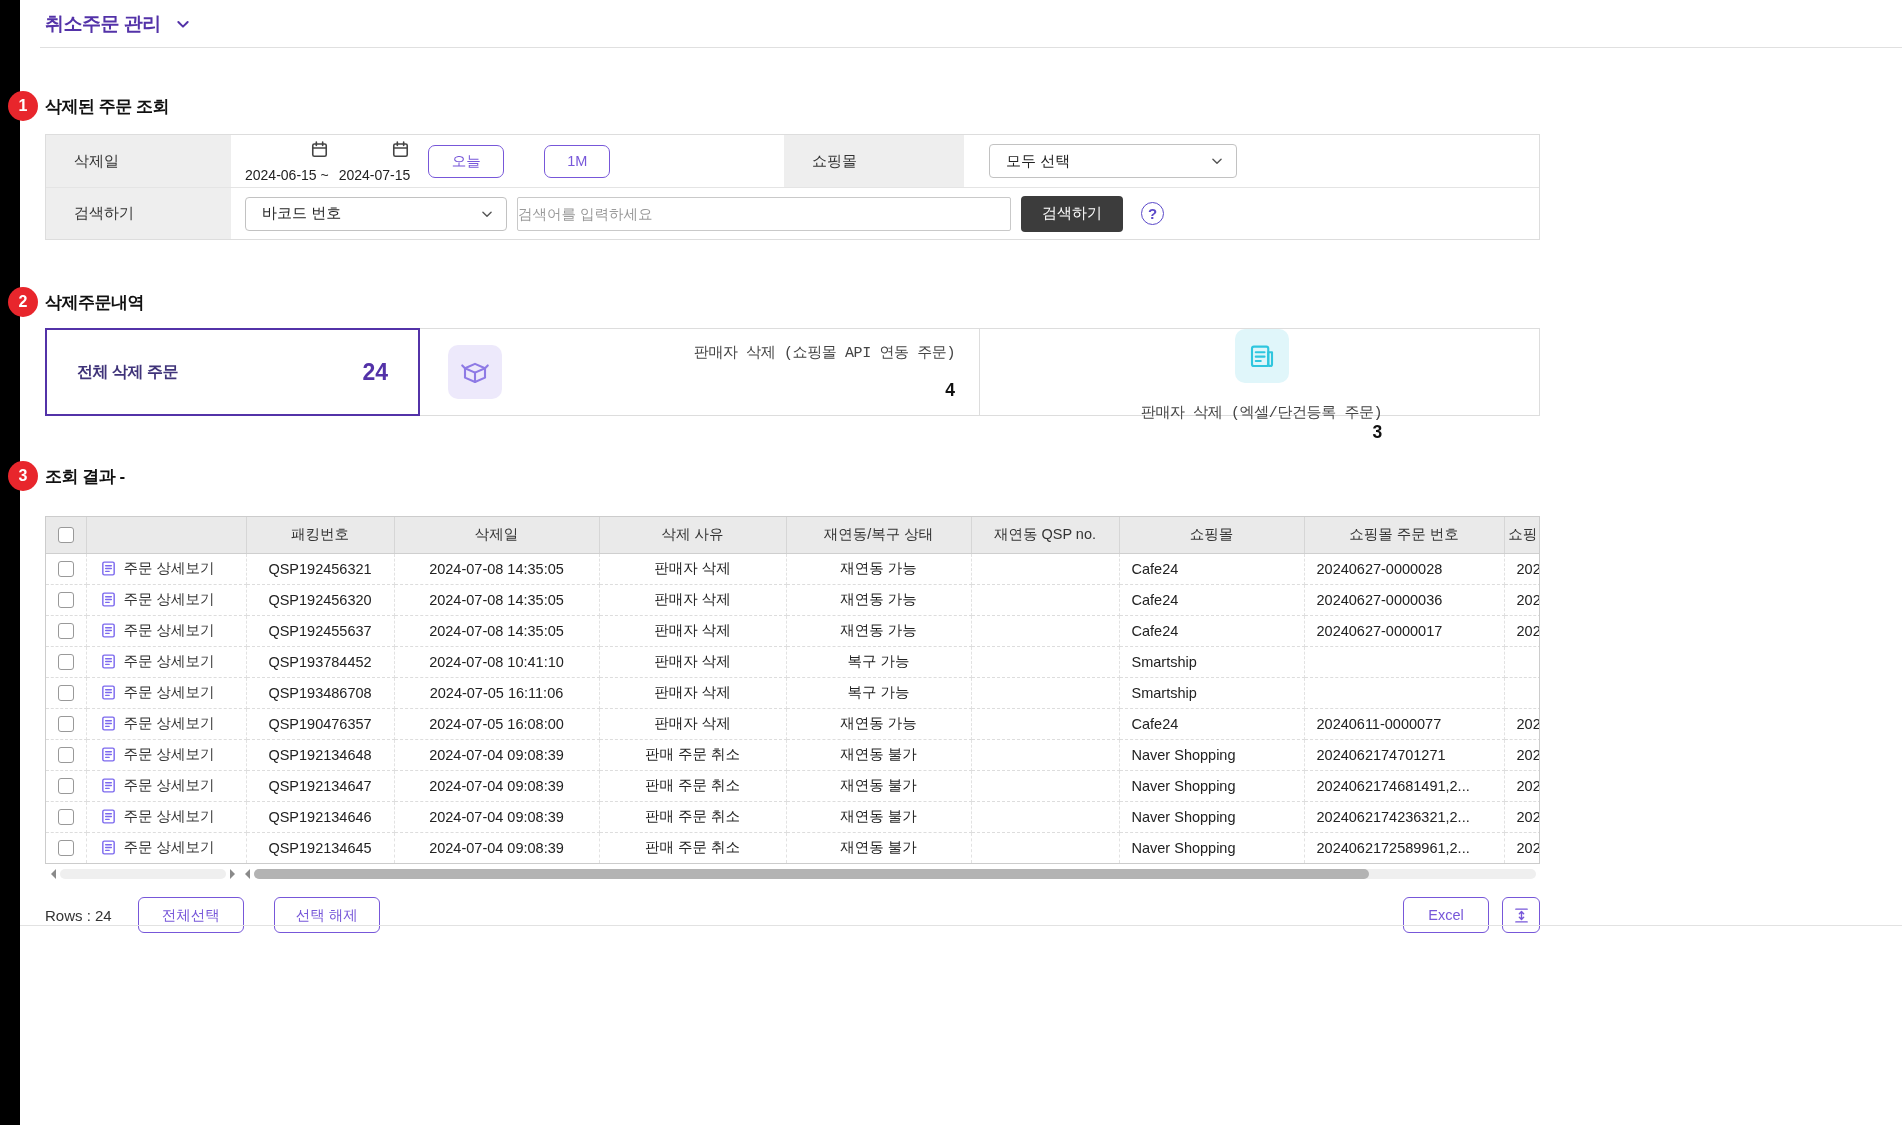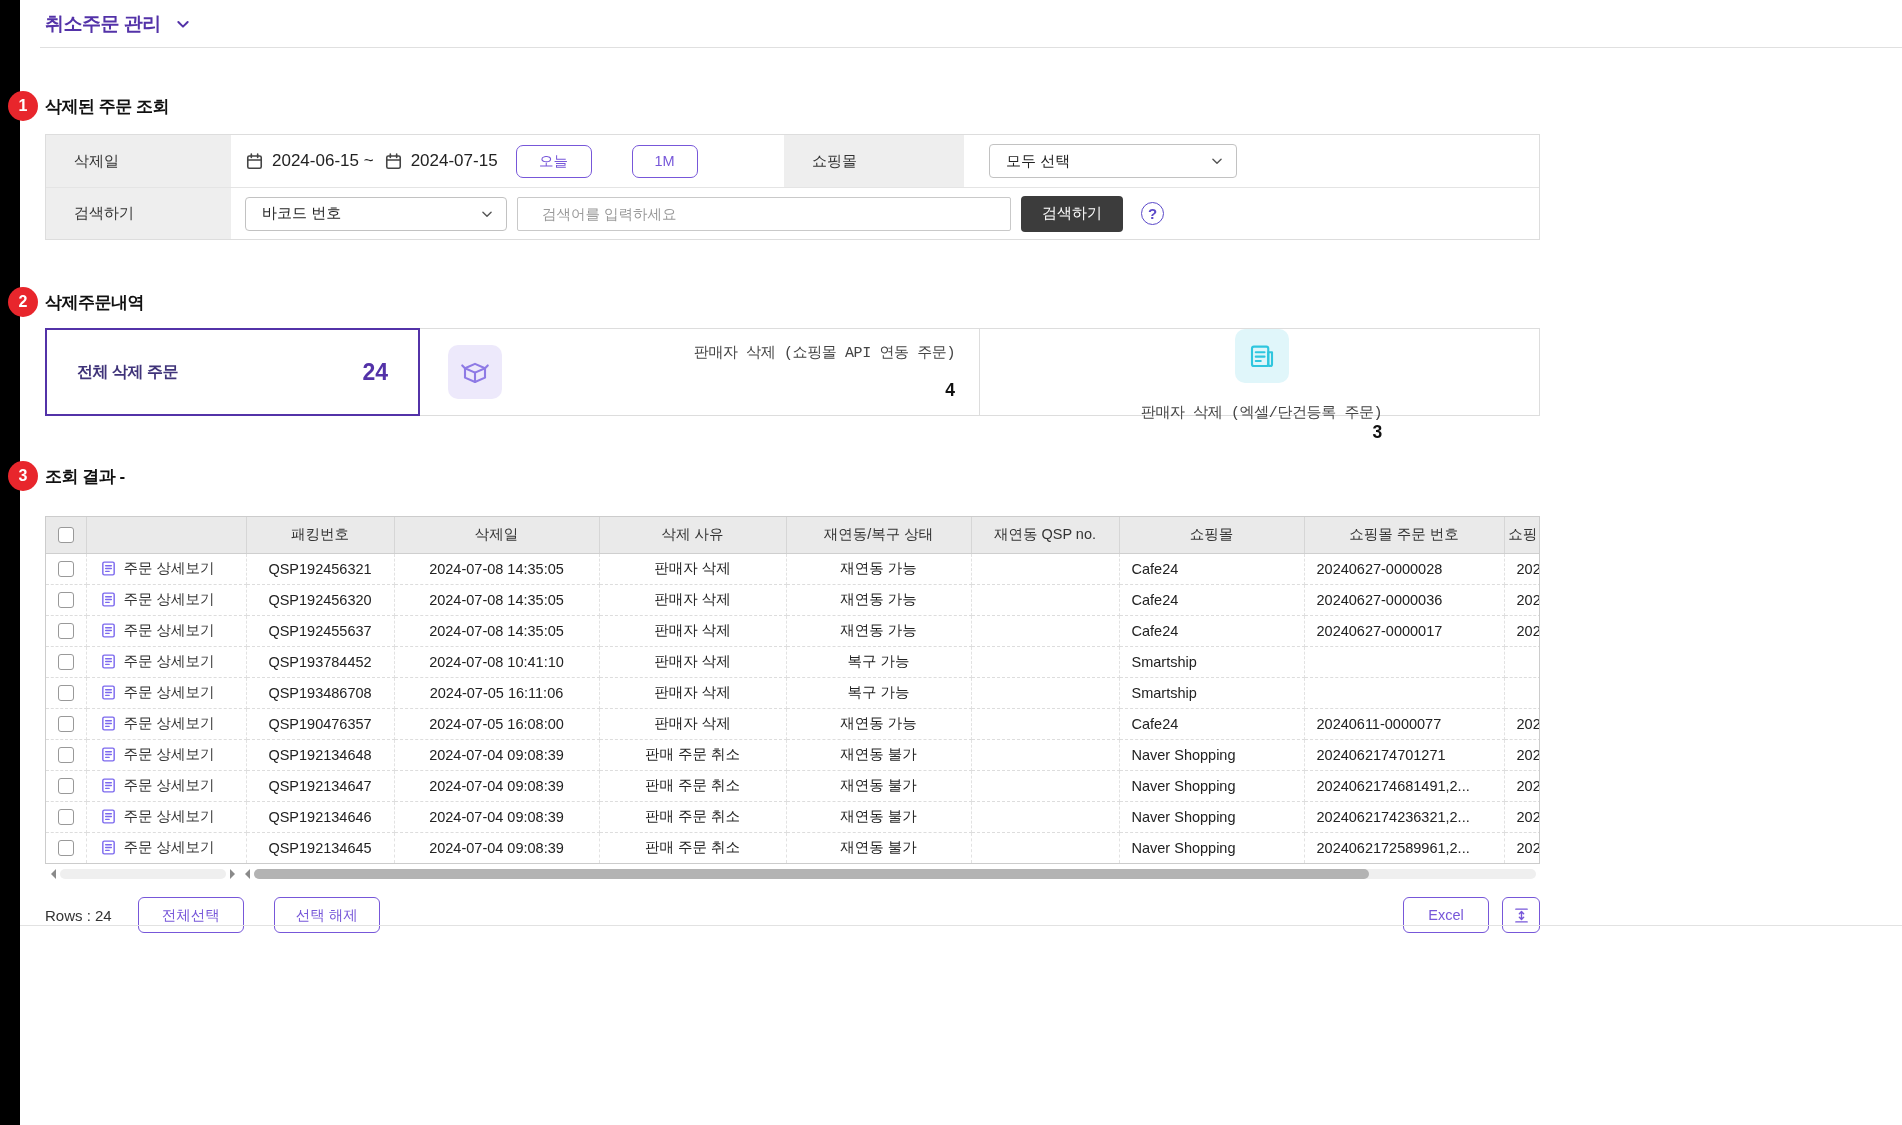--- a/index.html
+++ b/index.html
@@ -24,36 +24,36 @@
   .head-2 { margin-top:50px; height:24px; }
   .head-3 { margin-top:48px; height:24px; }
 
   
   .form-box { margin-top:16px; width:1495px; border:1px solid #ddd; }
   .form-row { display:flex; align-items:stretch; height:52px; }
   .form-row + .form-row { border-top:1px solid #e4e4e4; }
   .form-label { width:185px; background:#eeeeee; display:flex; align-items:center;
     padding-left:28px; font-size:15px; color:#333; flex:none; }
   .form-content { flex:1; display:flex; align-items:center; padding:0 14px; gap:10px; background:#fff; }
-  .date-field { display:flex; align-items:center; gap:8px; font-size:17px; color:#222; cursor:pointer; }
+  .date-field { display:flex; align-items:flex-end; gap:8px; font-size:14px; color:#222; cursor:pointer;flex-direction:column; }
   .btn-outline { display:inline-flex; align-items:center; justify-content:center;
     border:1px solid var(--accent-btn); color:var(--accent-btn); background:#fff;
     border-radius:7px; font-size:14.5px; height:33px; padding:0 20px; cursor:pointer; }
   .btn-today { margin-left:8px; min-width:76px; }
   .btn-1m { min-width:66px; }
   .mall-label-cell { width:180px; background:#eeeeee; display:flex; align-items:center;
     padding-left:28px; font-size:15px; color:#333; flex:none; margin-left:auto; }
   .mall-area { width:565px; flex:none; display:flex; align-items:center; padding-left:15px; }
   .select { display:flex; align-items:center; justify-content:space-between;
     height:34px; border:1px solid #c2c2c2; border-radius:4px; background:#fff;
     font-size:15px; color:#222; padding:0 12px 0 16px; cursor:pointer; }
   .select-mall { width:248px; }
   .select-type { width:262px; flex:none; }
   .text-input { width:494px; height:34px; border:1px solid #c9c9c9; border-radius:2px;
-    font-size:14.5px; padding:0 24px; color:#222; font-family:inherit; }
+    font-size:14.5px; padding:0 0; color:#222; font-family:inherit; }
   .text-input::placeholder { color:#9a9a9a; }
   .btn-dark { height:36px; min-width:102px; background:var(--dark-btn); color:#fff;
     border:none; border-radius:4px; font-size:15px; cursor:pointer; font-family:inherit; }
   .help-icon { width:23px; height:23px; border:1.8px solid #5b49c9; border-radius:50%;
     color:#5b49c9; font-size:15px; font-weight:bold; display:flex; align-items:center;
     justify-content:center; margin-left:8px; cursor:pointer; }
 
   
   .cards { margin-top:14px; width:1495px; display:flex; height:88px; }
   .card-total { width:375px; flex:none; border:2px solid var(--accent); background:#fff;

